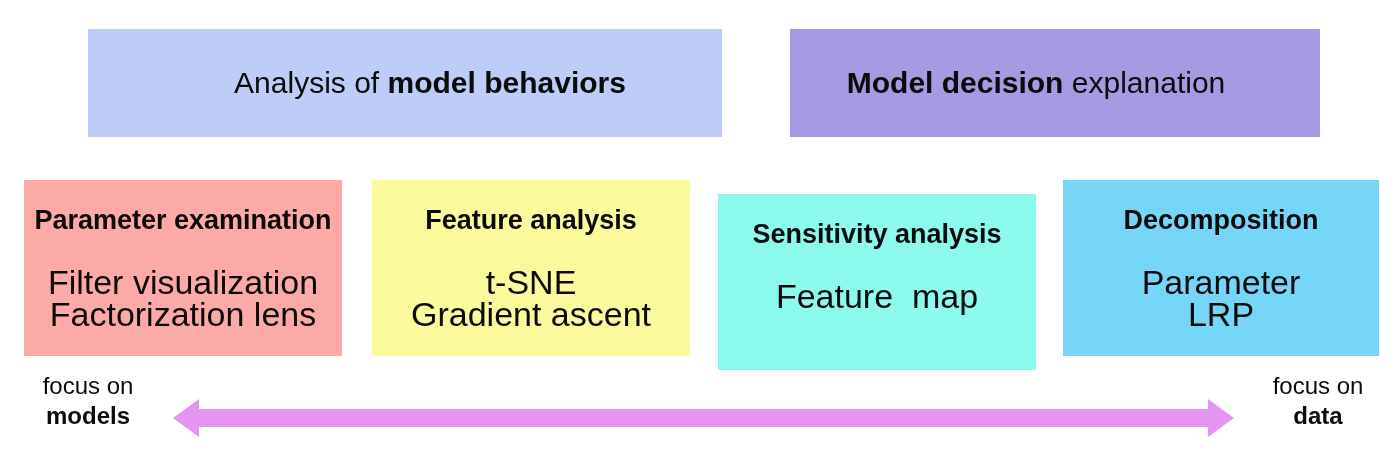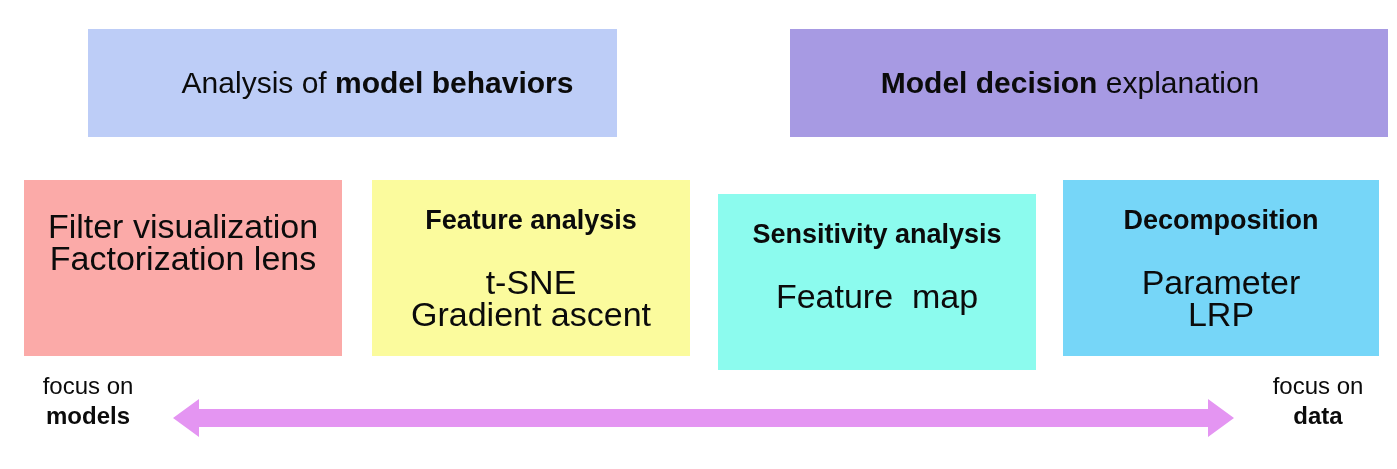--- a/index.html
+++ b/index.html
@@ -19,22 +19,22 @@
   .top-box {
     position: absolute;
     top: 29px;
     height: 108px;
     display: flex;
     align-items: center;
     justify-content: center;
     font-size: 30px;
     line-height: 36px;
   }
-  .top-box-a { left: 88px; width: 529px; }
-  .top-box-b { left: 790px; width: 598px; }
+  .top-box-a { left: 88px; width: 634px; }
+  .top-box-b { left: 790px; width: 530px; }
   .top-box-a .top-text { transform: translateX(25px); }
   .top-box-b .top-text { transform: translateX(-19px); }
   .top-text { white-space: pre-wrap; }
   
   .cat-box {
     position: absolute;
     top: 180px;
     height: 176px;
     width: 318px;
     text-align: center;
@@ -83,20 +83,21 @@
 
   <div class="top-box top-box-a" style="background-color: rgb(189, 205, 247);">
     <div class="top-text"><span>Analysis of </span><b>model behaviors</b><span></span></div>
   </div>
 
   <div class="top-box top-box-b" style="background-color: rgb(167, 154, 227);">
     <div class="top-text"><span></span><b>Model decision</b><span> explanation</span></div>
   </div>
 
   <div class="cat-box cat-1" style="background-color: rgb(251, 170, 168);">
+    <div class="cat-title">Parameter examination</div>
     <div class="cat-items">
       <div class="cat-item">Filter visualization</div>
       <div class="cat-item">Factorization lens</div>
     </div>
   </div>
 
   <div class="cat-box cat-2" style="background-color: rgb(251, 251, 157);">
     <div class="cat-title">Feature analysis</div>
     <div class="cat-items">
       <div class="cat-item">t-SNE</div>

